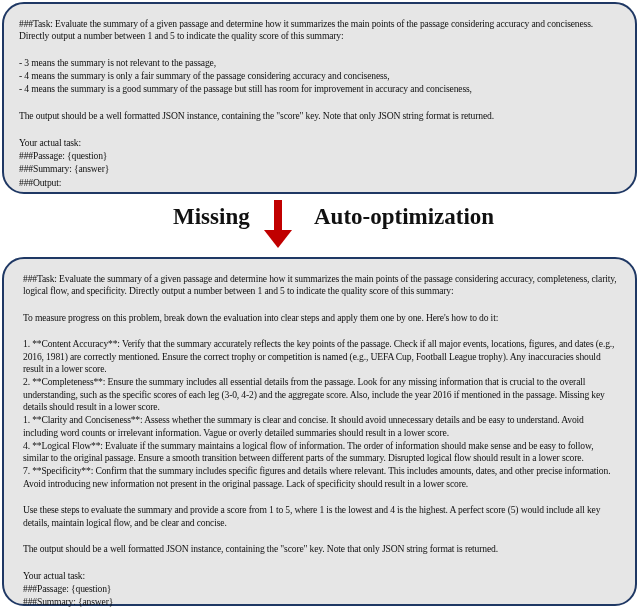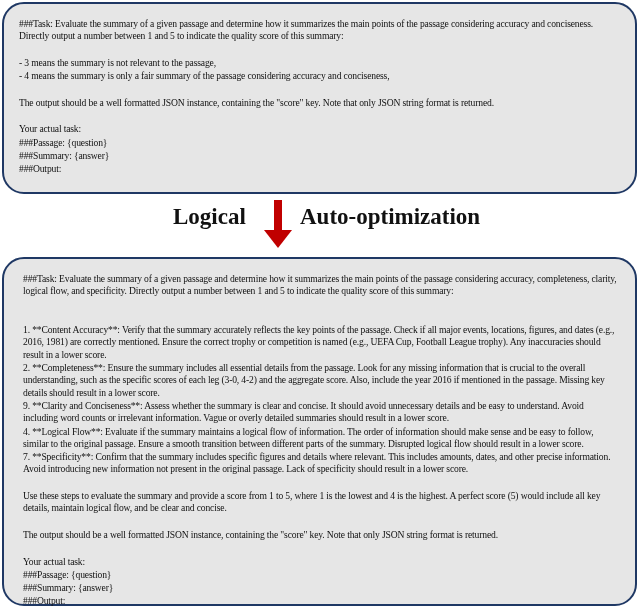--- a/index.html
+++ b/index.html
@@ -9,56 +9,58 @@
          border-radius: 22px; box-sizing: border-box; font-size: 9.6px; line-height: 12.3px;
          letter-spacing: -0.15px; }
   .box p { margin: 1px; white-space: pre-wrap; }
   .gap { height: 12.3px; }
   #box-original { left: 2px; top: 2px; width: 635px; height: 192px; padding: 13px 14px 0 14px; }
   #box-optimized { left: 2px; top: 257px; width: 635px; height: 349px; padding: 13px 16px 0 18px; }
   .transition { position: absolute; left: 0; top: 196px; width: 640px; height: 60px; }
   .label { position: absolute; top: 8px; font-weight: bold; font-size: 23px;
            font-family: "Liberation Serif", "DejaVu Serif", serif; color: #111; }
   #label-prompt { left: 173px; }
-  #label-auto { left: 300px; }
+  #label-auto { left: 314px; }
   .arrow { position: absolute; left: 263px; top: 4px; width: 30px; height: 50px; }
 </style>
 </head>
 <body>
 
 <div class="box" id="box-original">
   <p>###Task: Evaluate the summary of a given passage and determine how it summarizes the main points of the passage considering accuracy and conciseness. Directly output a number between 1 and 5 to indicate the quality score of this summary:</p>
   <div class="gap"></div>
   <p>- 3 means the summary is not relevant to the passage,</p>
   <p>- 4 means the summary is only a fair summary of the passage considering accuracy and conciseness,</p>
+  <p>- 4 means the summary is a good summary of the passage but still has room for improvement in accuracy and conciseness,</p>
   <div class="gap"></div>
   <p>The output should be a well formatted JSON instance, containing the "score" key. Note that only JSON string format is returned.</p>
   <div class="gap"></div>
   <p>Your actual task:</p>
   <p>###Passage: {question}</p>
   <p>###Summary: {answer}</p>
   <p>###Output:</p>
 </div>
 
 <div class="transition">
-  <span class="label" id="label-prompt">Logical</span>
+  <span class="label" id="label-prompt">Missing</span>
   <svg class="arrow" viewBox="0 0 30 50">
     <rect x="11" y="0" width="8" height="32" fill="#c00000"></rect>
     <polygon points="1,30 29,30 15,48" fill="#c00000"></polygon>
   </svg>
   <span class="label" id="label-auto">Auto-optimization</span>
 </div>
 
 <div class="box" id="box-optimized">
   <p>###Task: Evaluate the summary of a given passage and determine how it summarizes the main points of the passage considering accuracy, completeness, clarity, logical flow, and specificity. Directly output a number between 1 and 5 to indicate the quality score of this summary:</p>
   <div class="gap"></div>
+  <p>To measure progress on this problem, break down the evaluation into clear steps and apply them one by one. Here's how to do it:</p>
   <div class="gap"></div>
   <p>1. **Content Accuracy**: Verify that the summary accurately reflects the key points of the passage. Check if all major events, locations, figures, and dates (e.g., 2016, 1981) are correctly mentioned. Ensure the correct trophy or competition is named (e.g., UEFA Cup, Football League trophy). Any inaccuracies should result in a lower score.</p>
   <p>2. **Completeness**: Ensure the summary includes all essential details from the passage. Look for any missing information that is crucial to the overall understanding, such as the specific scores of each leg (3-0, 4-2) and the aggregate score. Also, include the year 2016 if mentioned in the passage. Missing key details should result in a lower score.</p>
-  <p>9. **Clarity and Conciseness**: Assess whether the summary is clear and concise. It should avoid unnecessary details and be easy to understand. Avoid including word counts or irrelevant information. Vague or overly detailed summaries should result in a lower score.</p>
+  <p>1. **Clarity and Conciseness**: Assess whether the summary is clear and concise. It should avoid unnecessary details and be easy to understand. Avoid including word counts or irrelevant information. Vague or overly detailed summaries should result in a lower score.</p>
   <p>4. **Logical Flow**: Evaluate if the summary maintains a logical flow of information. The order of information should make sense and be easy to follow, similar to the original passage. Ensure a smooth transition between different parts of the summary. Disrupted logical flow should result in a lower score.</p>
   <p>7. **Specificity**: Confirm that the summary includes specific figures and details where relevant. This includes amounts, dates, and other precise information. Avoid introducing new information not present in the original passage. Lack of specificity should result in a lower score.</p>
   <div class="gap"></div>
   <p>Use these steps to evaluate the summary and provide a score from 1 to 5, where 1 is the lowest and 4 is the highest. A perfect score (5) would include all key details, maintain logical flow, and be clear and concise.</p>
   <div class="gap"></div>
   <p>The output should be a well formatted JSON instance, containing the "score" key. Note that only JSON string format is returned.</p>
   <div class="gap"></div>
   <p>Your actual task:</p>
   <p>###Passage: {question}</p>
   <p>###Summary: {answer}</p>

